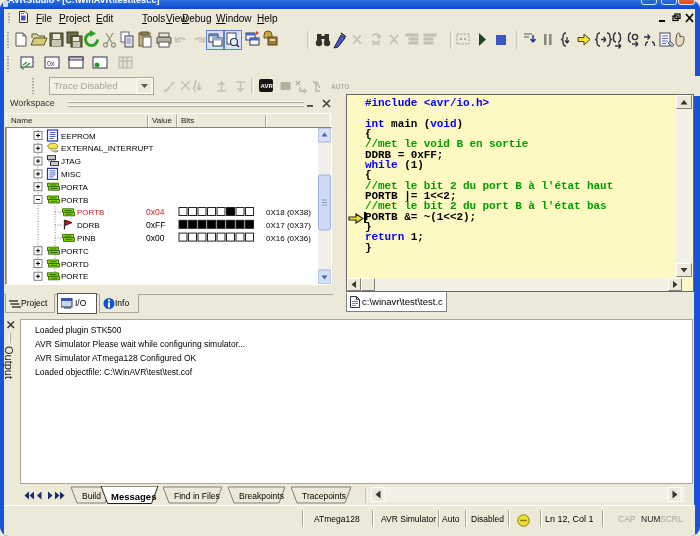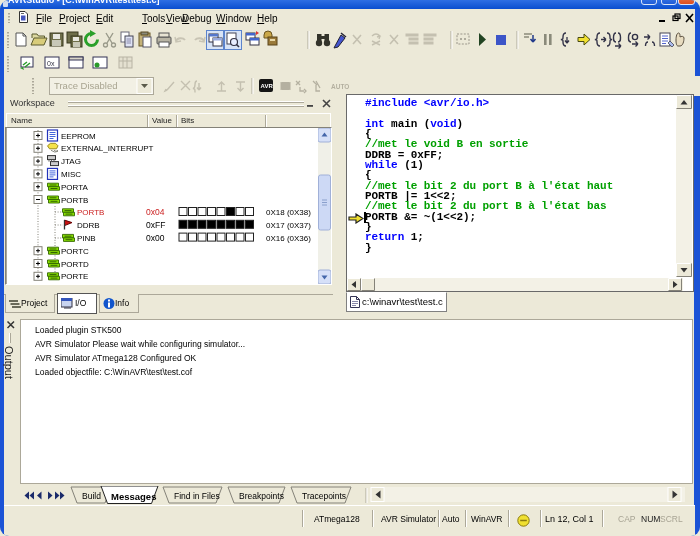--- a/index.html
+++ b/index.html
@@ -20,21 +20,21 @@
 #toolbar1 { left:4px; top:27px; width:691px; height:26px; background:#ece9d8; }
 #toolbar2 { left:4px; top:53px; width:691px; height:23px; background:#ece9d8; }
 #toolbar3 { left:4px; top:76px; width:691px; height:20px; background:#ece9d8;margin-left:25px; }
 
 #wsheader { left:6px; top:96px; width:326px; height:16px; }
 #wscols { left:6px; top:113px; width:325px; height:15px; background:#ece9d8; border:1px solid #fff; border-bottom:1px solid #aca899; }
 #wstree { left:6px; top:128px; width:312px; height:156px; background:#fff; border-left:1px solid #aca899; }
 #wsscroll { left:318px; top:128px; width:13px; height:156px; background:#f6f5ee; }
 #wstabs { left:4px; top:293px; width:329px; height:22px; }
 
-#editor { left:346px; top:94px; width:348px; height:198px; border:1px solid #696969; background:#ffffff; }
+#editor { left:346px; top:94px; width:348px; height:198px; border:1px solid #696969; background:#fef9c3; }
 #edvsb { left:676px; top:95px; width:16px; height:182px; }
 #edhsb { left:347px; top:278px; width:336px; height:13px; }
 #edtabs { left:346px; top:292px; width:348px; height:22px; }
 
 #output { left:20px; top:319px; width:673px; height:165px; background:#fff; border:1px solid #aca899; }
 #outstrip { left:4px; top:316px; width:16px; height:170px; }
 
 #btabs { left:4px; top:486px; width:691px; height:19px; }
 
 #statusbar { left:4px; top:505px; width:691px; height:41px; background:#ece9d8; border-top:1px solid #fff; }
@@ -592,21 +592,21 @@
         <path d="M371.5 8.5 l5 -4 v8 z" fill="#333"></path>
         <rect x="664" y="1.5" width="13" height="14" fill="#ece9d8" stroke="#fff"></rect>
         <path d="M673.5 8.5 l-5 -4 v8 z" fill="#333"></path>
       </g>
     </svg>
   </div>
   <div id="statusbar" class="abs">
     <span class="abs sfield" style="left:310px;">ATmega128</span>
     <span class="abs sfield" style="left:377px;">AVR Simulator</span>
     <span class="abs sfield" style="left:438px;">Auto</span>
-    <span class="abs sfield" style="left:467px;">WinAVR</span>
+    <span class="abs sfield" style="left:467px;">Disabled</span>
     <svg class="abs" style="left:513px; top:8px;" width="13" height="13" viewBox="0 0 13 13">
       <circle cx="6.5" cy="6.5" r="5.7" fill="#f0e030" stroke="#8a7a10"></circle>
       <line x1="3.2" y1="6.5" x2="9.8" y2="6.5" stroke="#8a7a10" stroke-width="1.5"></line>
     </svg>
     <span class="abs sfield" style="left:541px; font-size:9px;">Ln 12, Col 1</span>
     <span class="abs sfield" style="left:614px; color:#a8a494;">CAP</span>
     <span class="abs sfield" style="left:637px; color:#222;">NUM</span>
     <span class="abs sfield" style="left:656px; color:#a8a494;">SCRL</span>
     <div class="abs ssep" style="left:298px;"></div>
     <div class="abs ssep" style="left:368px;"></div>

